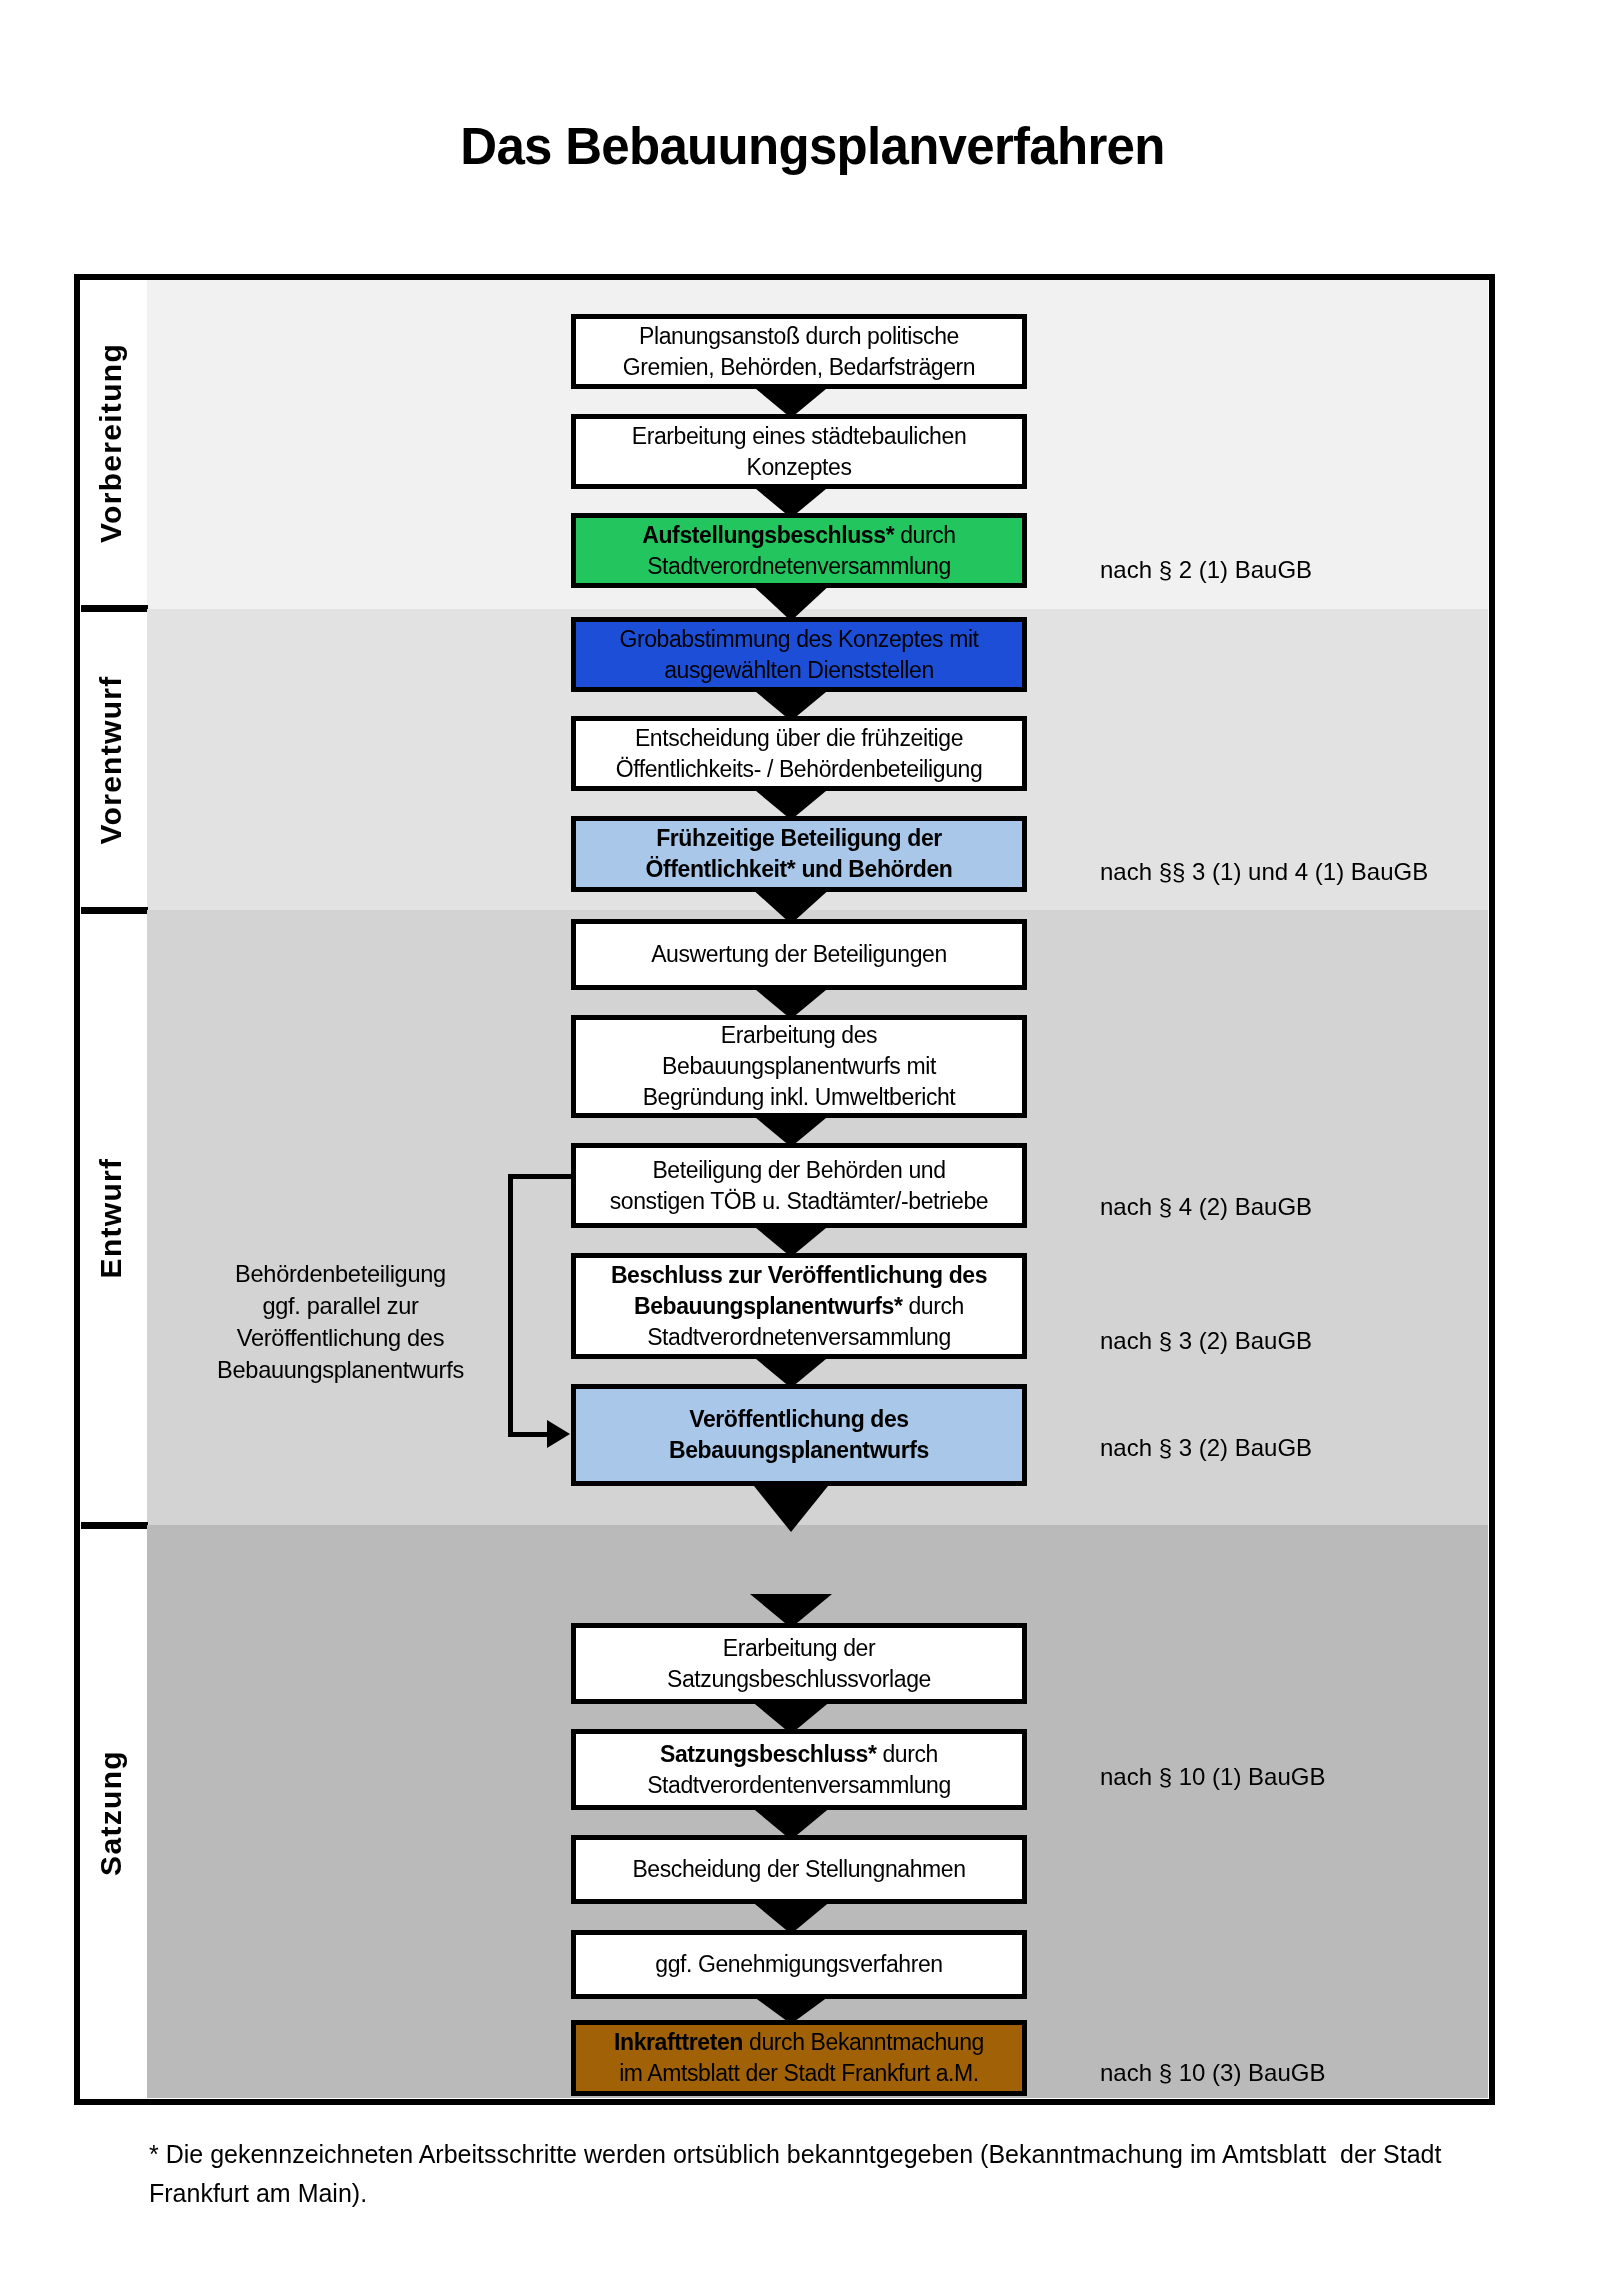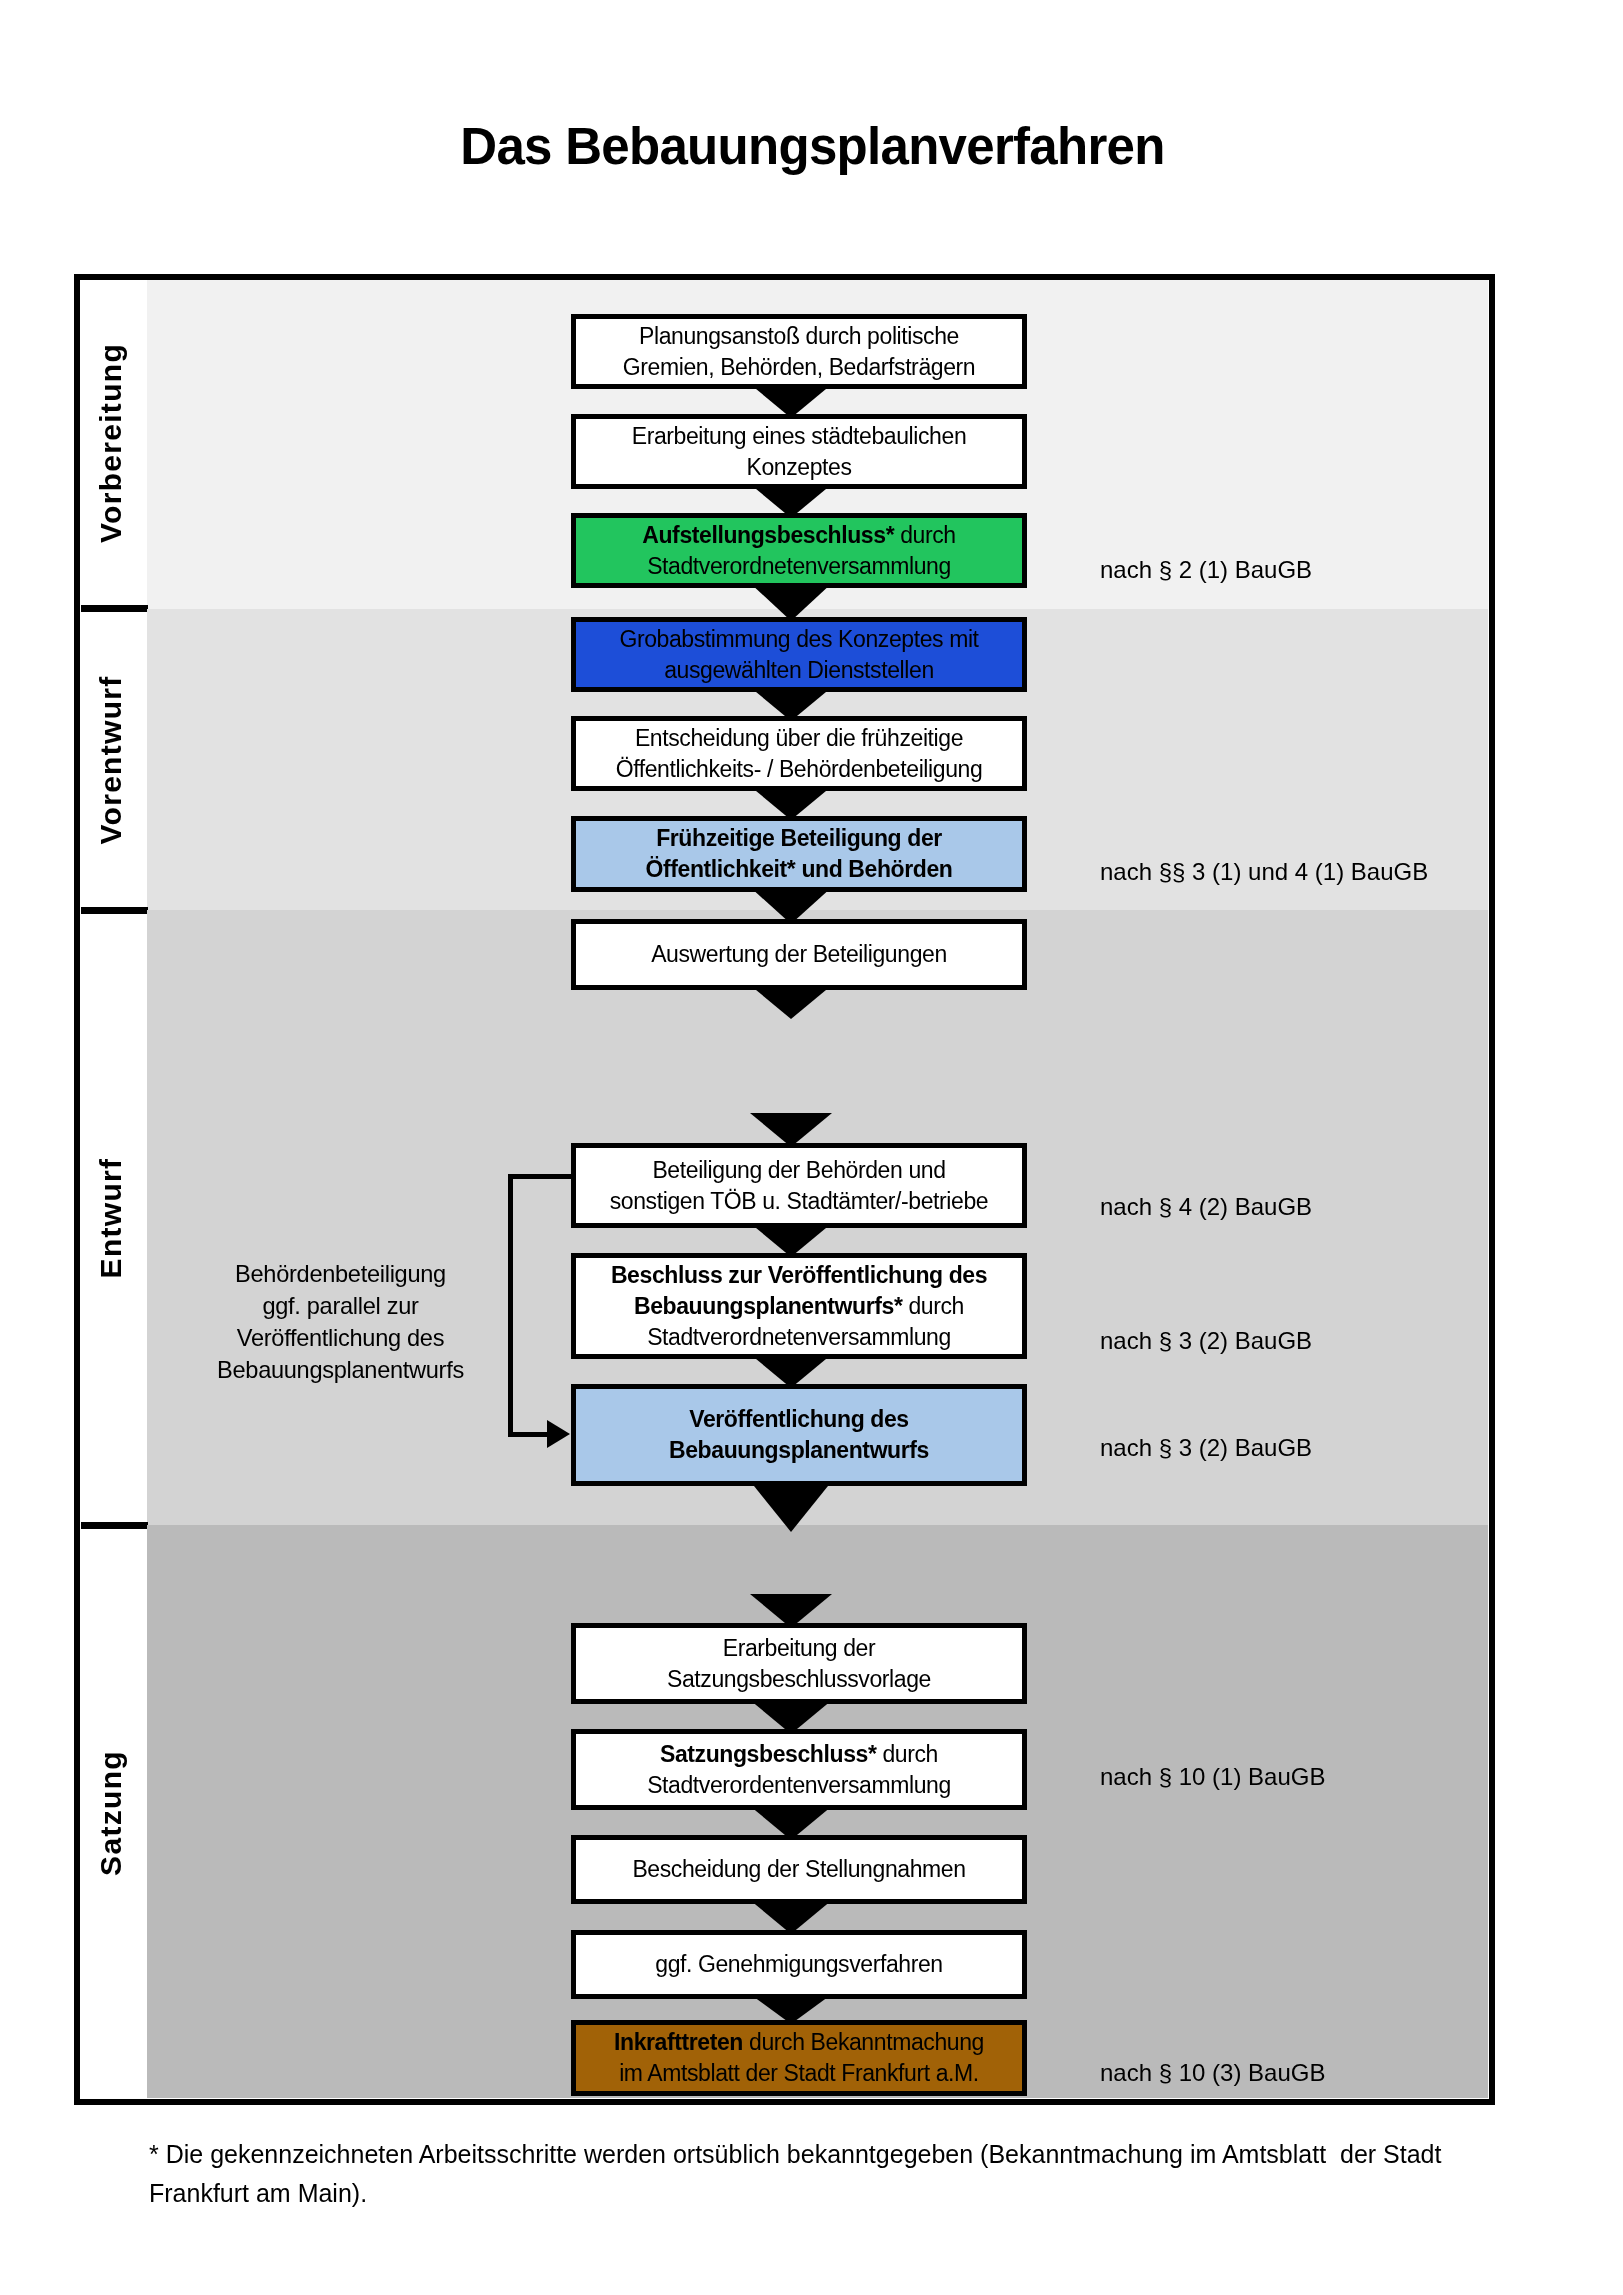--- a/index.html
+++ b/index.html
@@ -99,20 +99,25 @@
         <div><b>Öffentlichkeit* und Behörden</b></div>
       </div>
       <div class="pbox" style="top: 716px; height: 75px; background: rgb(255, 255, 255);">
         <div><span>Entscheidung über die frühzeitige</span></div>
         <div><span>Öffentlichkeits- / Behördenbeteiligung</span></div>
       </div>
       <div class="law" style="top: 856px;">nach §§ 3 (1) und 4 (1) BauGB</div>
       <div class="pbox" style="top: 919px; height: 71px; background: rgb(255, 255, 255);">
         <div><span>Auswertung der Beteiligungen</span></div>
       </div>
+      <div class="pbox" style="top: 1015px; height: 103px; background: rgb(255, 255, 255);">
+        <div><span>Erarbeitung des</span></div>
+        <div><span>Bebauungsplanentwurfs mit</span></div>
+        <div><span>Begründung inkl. Umweltbericht</span></div>
+      </div>
       <div class="pbox" style="top: 1143px; height: 85px; background: rgb(255, 255, 255);">
         <div><span>Beteiligung der Behörden und</span></div>
         <div><span>sonstigen TÖB u. Stadtämter/-betriebe</span></div>
       </div>
       <div class="law" style="top: 1191px;">nach § 4 (2) BauGB</div>
       <div class="pbox" style="top: 1253px; height: 106px; background: rgb(255, 255, 255);">
         <div><b>Beschluss zur Veröffentlichung des</b></div>
         <div><b>Bebauungsplanentwurfs*</b><span> durch</span></div>
         <div><span>Stadtverordnetenversammlung</span></div>
       </div>

